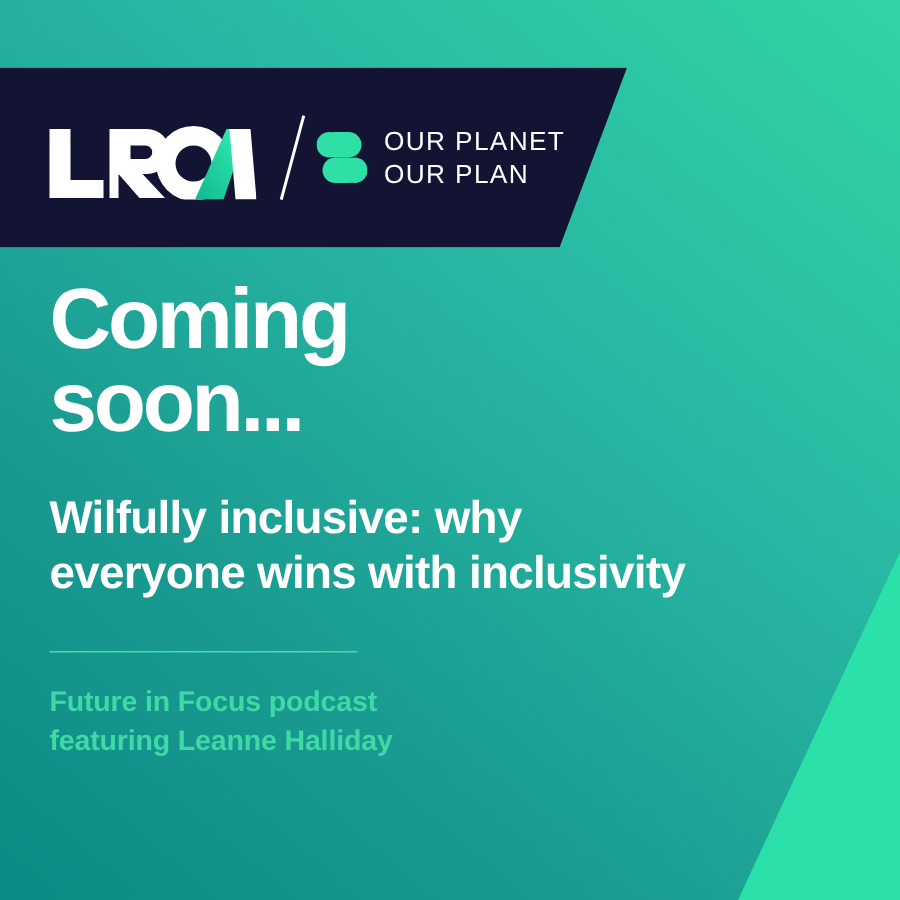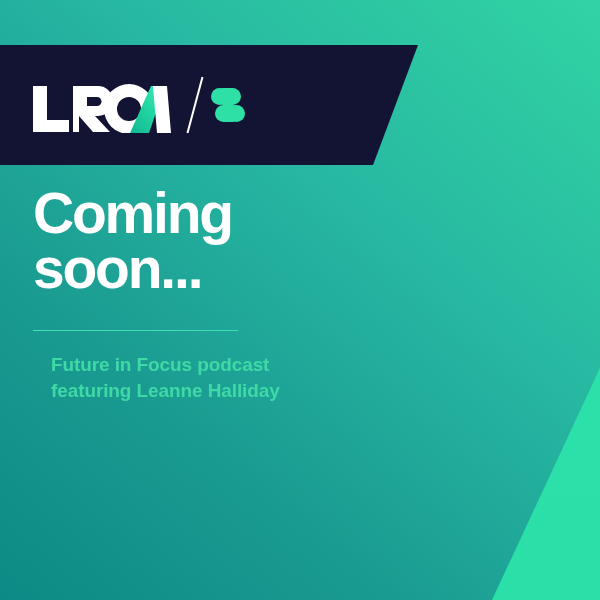--- a/index.html
+++ b/index.html
@@ -116,21 +116,20 @@
   }
 
   #footer-credit {
     margin-top:21px;
     color:#3fd9a6;
     font-size:19px;
     font-weight:700;
     line-height:1.35;
     letter-spacing:-0.1px;
     white-space:pre-line;
-    margin-left:18px;
   }
 </style>
 </head>
 <body>
 
 <div id="card">
 
   <div id="corner-wedge"></div>
 
   <div id="logo-banner">
@@ -163,27 +162,31 @@
       <div id="opop-lockup">
         <svg width="34" height="34" viewBox="0 0 34 34">
           <circle cx="8.5" cy="8.5" r="8.5" fill="#2ee0a5"></circle>
           <path d="M17 0 h4.5 a8.5 8.5 0 0 1 0 17 H17 Z" fill="#2ee0a5"></path>
           <path d="M17 17 h4.5 a8.5 8.5 0 0 1 0 17 H17 Z" fill="#2ee0a5"></path>
           <path d="M17 17 H12.5 a8.5 8.5 0 0 0 0 17 H17 Z" fill="#2ee0a5"></path>
           <circle cx="25.5" cy="25.5" r="8.5" fill="#2ee0a5"></circle>
           <path d="M17 0 H12.5 a8.5 8.5 0 0 0 0 17 H17 Z" fill="#2ee0a5"></path>
         </svg>
         <div class="opop-text">
+          <span>OUR PLANET</span>
+          <span>OUR PLAN</span>
         </div>
       </div>
 
     </div>
   </div>
 
   <div id="content">
     <h1 id="headline">Coming
 soon...</h1>
+    <h2 id="subhead">Wilfully inclusive: why
+everyone wins with inclusivity</h2>
     <div id="divider"></div>
     <p id="footer-credit">Future in Focus podcast
 featuring Leanne Halliday</p>
   </div>
 
 </div>
 
 </body></html>

